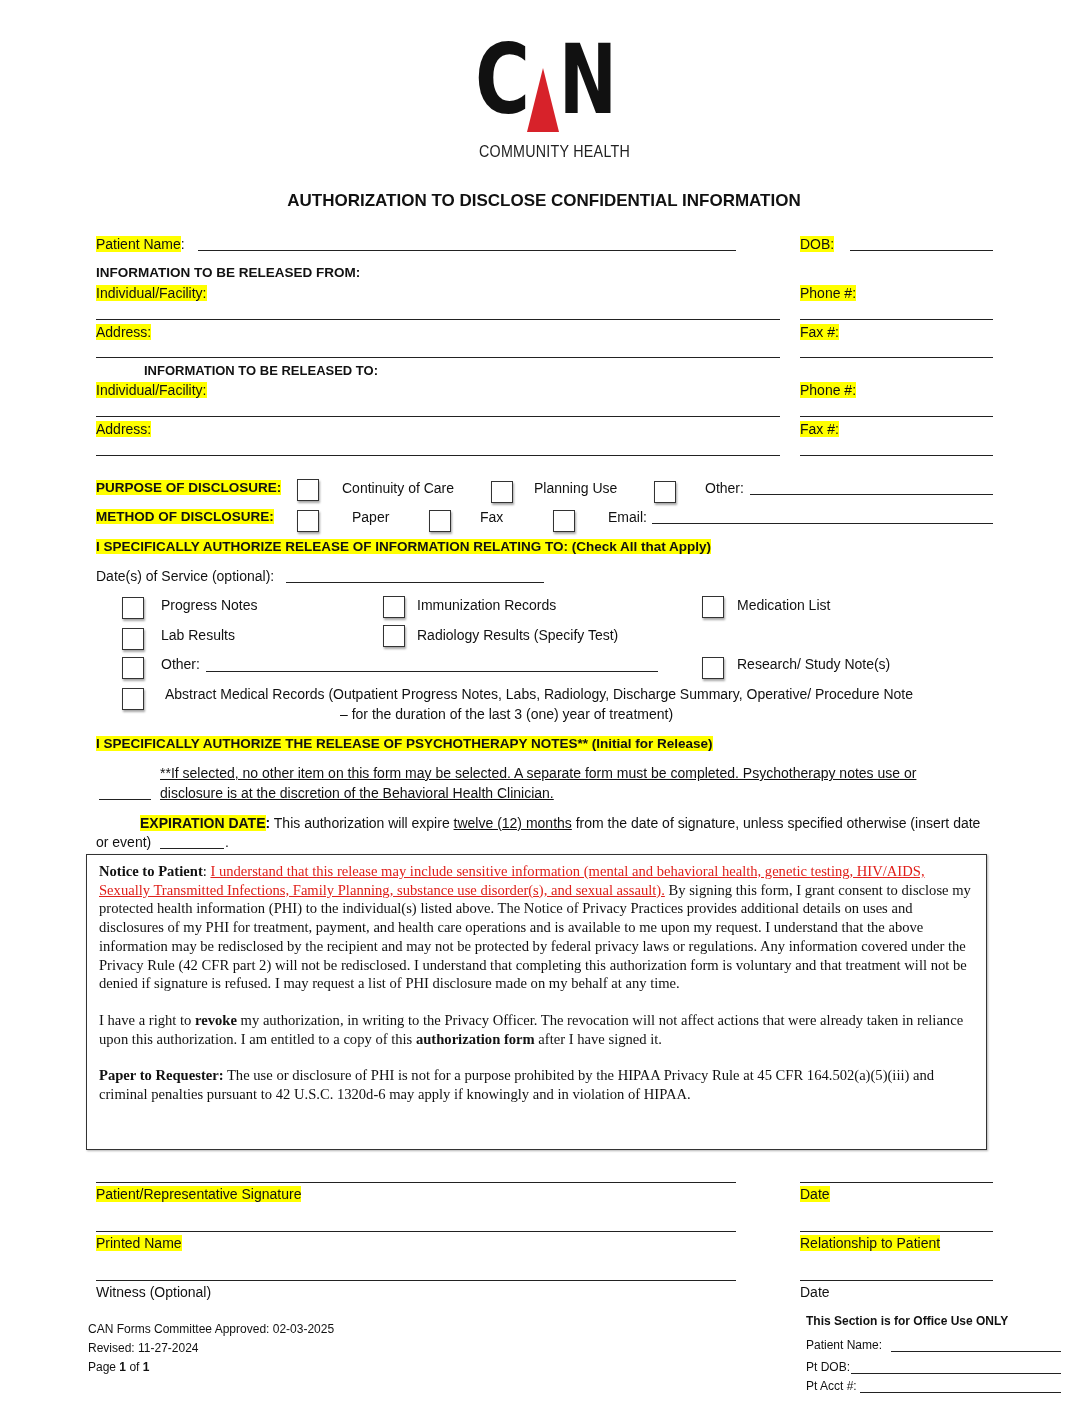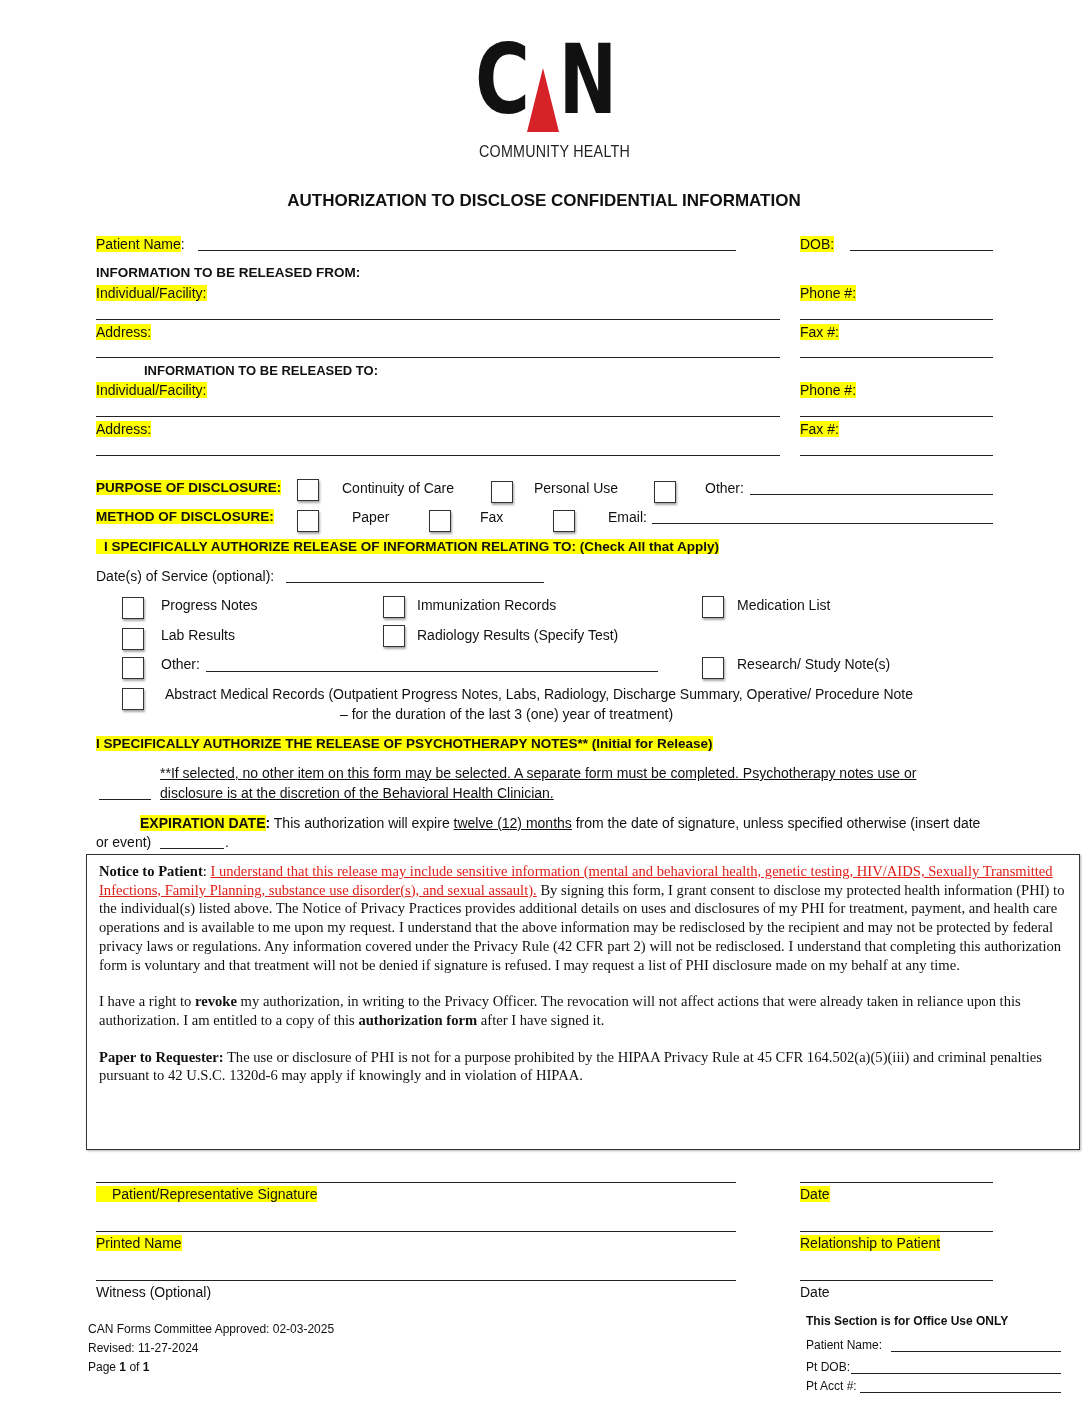--- a/index.html
+++ b/index.html
@@ -11,21 +11,21 @@
   .lbl { position: absolute; white-space: nowrap; font-size: 14px; }
   .bold { font-weight: bold; }
   
   #logo { position: absolute; left: 475px; top: 30px; width: 140px; height: 135px; }
   #logo .c { position: absolute; left: 0; top: 0; font-family: "DejaVu Sans", sans-serif; font-weight: bold; font-size: 96px; line-height: 100px; letter-spacing: -4px; color: #111; transform: scaleX(0.78); transform-origin: left top; }
   #logo .tri { position: absolute; left: 52px; top: 38px; width: 0; height: 0; border-left: 16px solid transparent; border-right: 16px solid transparent; border-bottom: 64px solid #d7222a; }
   #logo .n { position: absolute; left: 84px; top: 0; font-family: "DejaVu Sans", sans-serif; font-weight: bold; font-size: 96px; line-height: 100px; color: #111; transform: scaleX(0.72); transform-origin: left top; }
   #logo .sub { position: absolute; left: 4px; top: 112px; font-family: "Liberation Sans", sans-serif; font-size: 17px; color: #222; transform: scaleX(0.84); transform-origin: left top; white-space: nowrap; letter-spacing: 0.3px; }
   #title { position: absolute; left: 0; width: 1088px; top: 191px; text-align: center; font-weight: bold; font-size: 17px; }
   
-  #notice { position: absolute; left: 86px; top: 854px; width: 994px; height: 296px; border: 1.5px solid #333; box-shadow: 1px 1px 2px rgba(0,0,0,0.3); padding: 7px 12px; font-family: "Liberation Serif", serif; font-size: 14.6px; line-height: 18.7px; }
+  #notice { position: absolute; left: 86px; top: 854px; width: 901px; height: 296px; border: 1.5px solid #333; box-shadow: 1px 1px 2px rgba(0,0,0,0.3); padding: 7px 12px; font-family: "Liberation Serif", serif; font-size: 14.6px; line-height: 18.7px; }
   #notice p { margin-bottom: 18px; }
   #notice .red { color: #e0201b; text-decoration: underline; }
   .u { text-decoration: underline; }
   .small { font-size: 12px; }
 </style>
 </head>
 <body>
 
 <div id="logo">
   <span class="c">C</span>
@@ -60,35 +60,35 @@
 
 <span class="lbl hl" style="left:96px;top:421px;">Address:</span>
 <div class="line" style="left:96px;top:455px;width:684px;"></div>
 <span class="lbl hl" style="left:800px;top:421px;">Fax #:</span>
 <div class="line" style="left:800px;top:455px;width:193px;"></div>
 
 <span class="lbl bold hl" style="left:96px;top:480px;font-size:13.5px;">PURPOSE OF DISCLOSURE:</span>
 <div class="cb" style="left:297px;top:479px;"></div>
 <span class="lbl" style="left:342px;top:480px;">Continuity of Care</span>
 <div class="cb" style="left:491px;top:481px;"></div>
-<span class="lbl" style="left:534px;top:480px;">Personal Use</span>
+<span class="lbl" style="left:534px;top:480px;">Planning Use</span>
 <div class="cb" style="left:654px;top:481px;"></div>
 <span class="lbl" style="left:705px;top:480px;">Other:</span>
 <div class="line" style="left:750px;top:494px;width:243px;"></div>
 
 <span class="lbl bold hl" style="left:96px;top:509px;font-size:13.5px;">METHOD OF DISCLOSURE:</span>
 <div class="cb" style="left:297px;top:510px;"></div>
 <span class="lbl" style="left:352px;top:509px;">Paper</span>
 <div class="cb" style="left:429px;top:510px;"></div>
 <span class="lbl" style="left:480px;top:509px;">Fax</span>
 <div class="cb" style="left:553px;top:510px;"></div>
 <span class="lbl" style="left:608px;top:509px;">Email:</span>
 <div class="line" style="left:652px;top:523px;width:341px;"></div>
 
-<span class="lbl bold hl" style="left:96px;top:539px;font-size:13.5px;padding-left:8px;">I SPECIFICALLY AUTHORIZE RELEASE OF INFORMATION RELATING TO: (Check All that Apply)</span>
+<span class="lbl bold hl" style="left:96px;top:539px;font-size:13.5px;">I SPECIFICALLY AUTHORIZE RELEASE OF INFORMATION RELATING TO: (Check All that Apply)</span>
 <span class="lbl" style="left:96px;top:568px;">Date(s) of Service (optional):</span>
 <div class="line" style="left:286px;top:582px;width:258px;"></div>
 
 <div class="cb" style="left:122px;top:597px;"></div>
 <span class="lbl" style="left:161px;top:597px;">Progress Notes</span>
 <div class="cb" style="left:383px;top:596px;"></div>
 <span class="lbl" style="left:417px;top:597px;">Immunization Records</span>
 <div class="cb" style="left:702px;top:596px;"></div>
 <span class="lbl" style="left:737px;top:597px;">Medication List</span>
 
@@ -118,21 +118,21 @@
 <span class="lbl" style="left:225px;top:834px;">.</span>
 
 <div id="notice">
   <p><b>Notice to Patient</b><span>: </span><span class="red">I understand that this release may include sensitive information (mental and behavioral health, genetic testing, HIV/AIDS, Sexually Transmitted Infections, Family Planning, substance use disorder(s), and sexual assault).</span><span> By signing this form, I grant consent to disclose my protected health information (PHI) to the individual(s) listed above. The Notice of Privacy Practices provides additional details on uses and disclosures of my PHI for treatment, payment, and health care operations and is available to me upon my request. I understand that the above information may be redisclosed by the recipient and may not be protected by federal privacy laws or regulations. Any information covered under the Privacy Rule (42 CFR part 2) will not be redisclosed. I understand that completing this authorization form is voluntary and that treatment will not be denied if signature is refused. I may request a list of PHI disclosure made on my behalf at any time.</span></p>
   <p><span>I have a right to </span><b>revoke</b><span> my authorization, in writing to the Privacy Officer. The revocation will not affect actions that were already taken in reliance upon this authorization. I am entitled to a copy of this </span><b>authorization form</b><span> after I have signed it.</span></p>
   <p><b>Paper to Requester:</b><span> The use or disclosure of PHI is not for a purpose prohibited by the HIPAA Privacy Rule at 45 CFR 164.502(a)(5)(iii) and criminal penalties pursuant to 42 U.S.C. 1320d-6 may apply if knowingly and in violation of HIPAA.</span></p>
 </div>
 
 <div class="line" style="left:96px;top:1182px;width:640px;"></div>
 <div class="line" style="left:800px;top:1182px;width:193px;"></div>
-<span class="lbl hl" style="left:96px;top:1186px;padding-left:16px;">Patient/Representative Signature</span>
+<span class="lbl hl" style="left:96px;top:1186px;">Patient/Representative Signature</span>
 <span class="lbl hl" style="left:800px;top:1186px;">Date</span>
 
 <div class="line" style="left:96px;top:1231px;width:640px;"></div>
 <div class="line" style="left:800px;top:1231px;width:193px;"></div>
 <span class="lbl hl" style="left:96px;top:1235px;">Printed Name</span>
 <span class="lbl hl" style="left:800px;top:1235px;">Relationship to Patient</span>
 
 <div class="line" style="left:96px;top:1280px;width:640px;"></div>
 <div class="line" style="left:800px;top:1280px;width:193px;"></div>
 <span class="lbl" style="left:96px;top:1284px;">Witness (Optional)</span>

